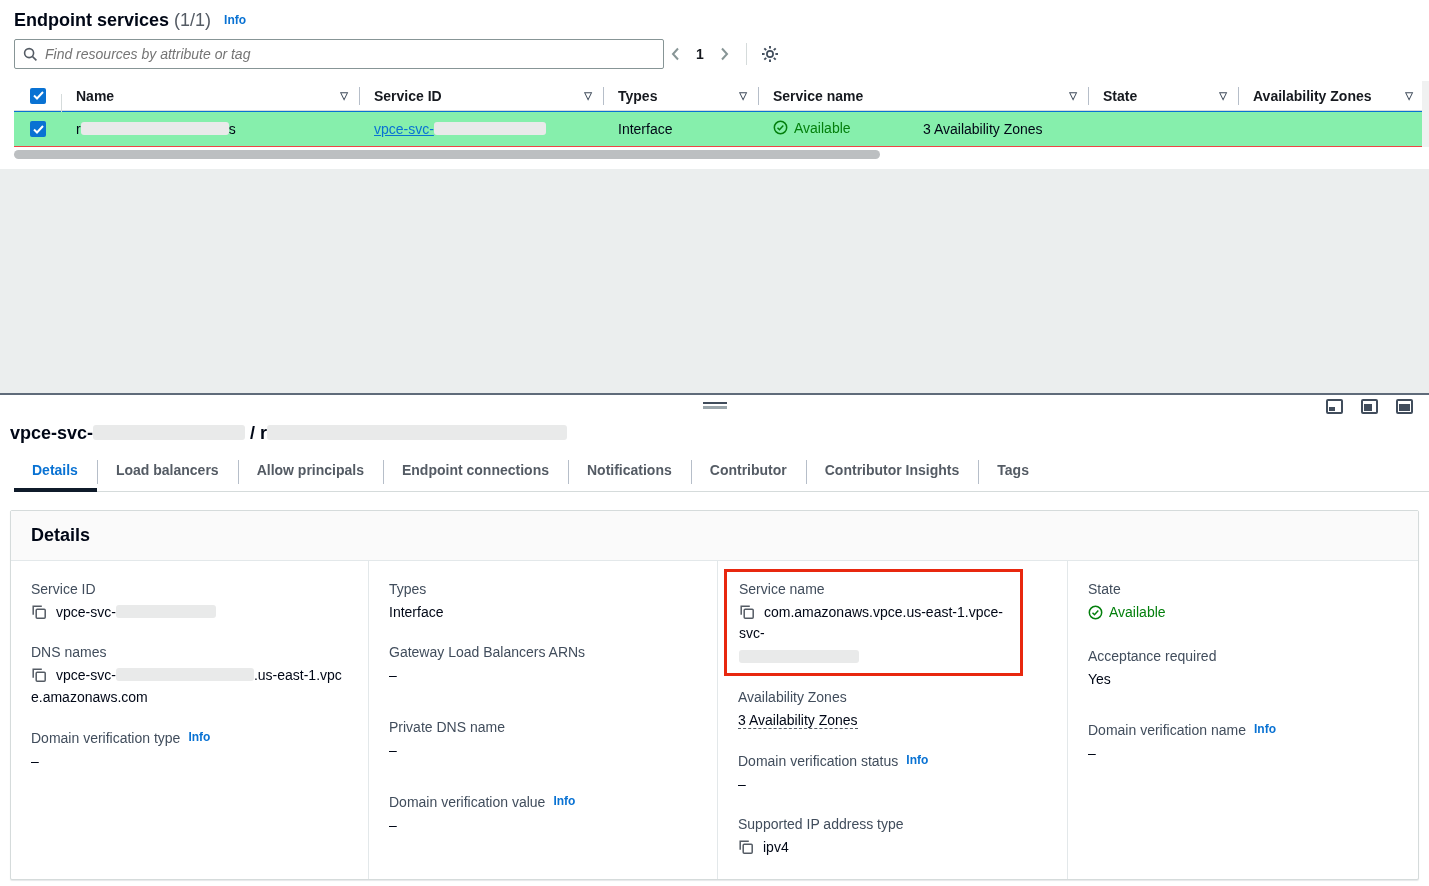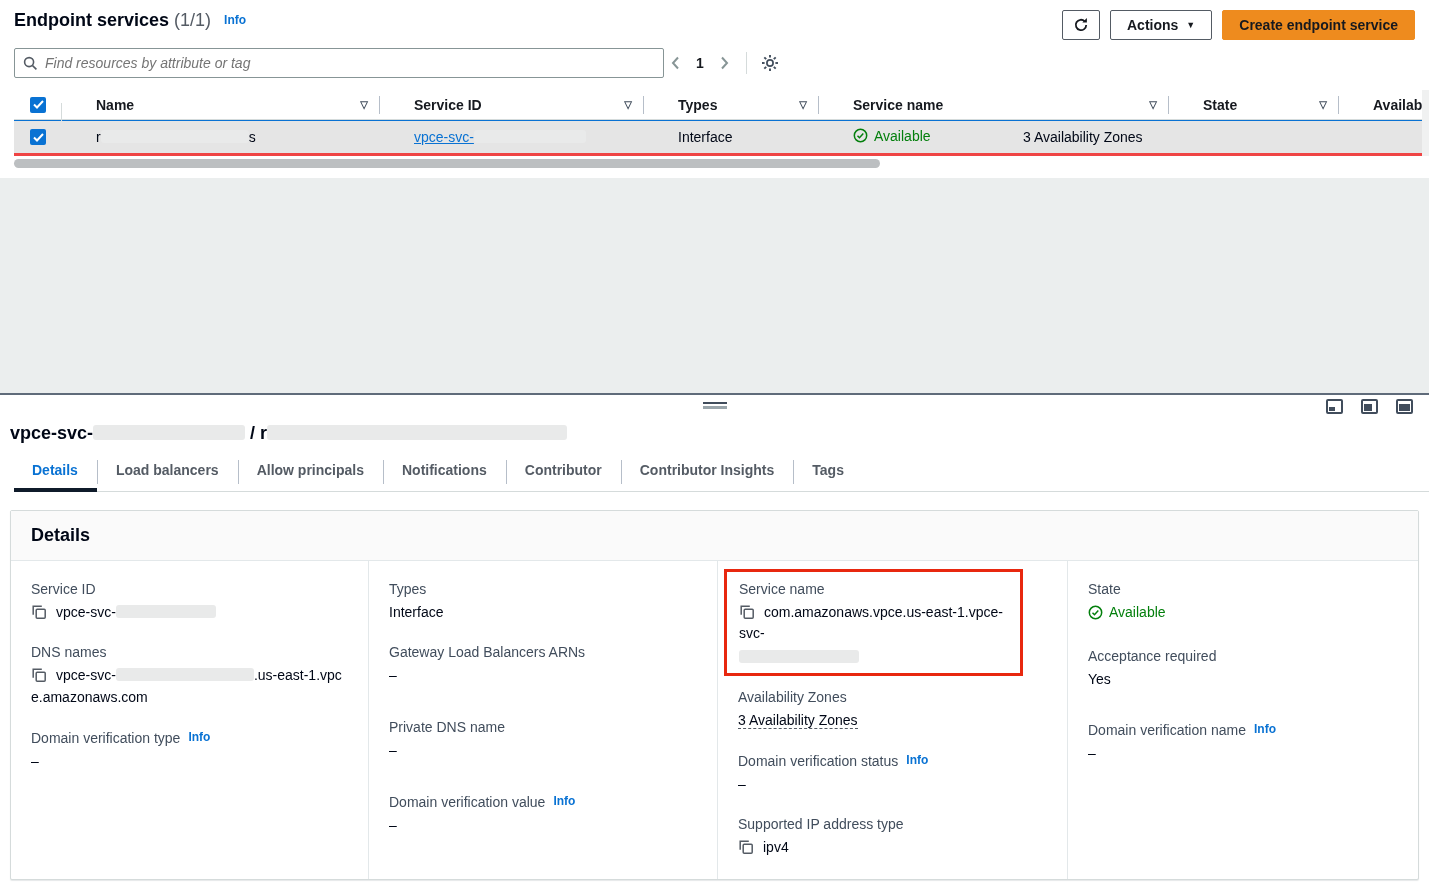--- a/index.html
+++ b/index.html
@@ -23,31 +23,31 @@
   .search-box { width:650px; height:30px; border:1px solid #879596; border-radius:2px; display:flex; align-items:center; padding:0 8px; gap:7px; background:#fff; }
   .search-box input { border:none; outline:none; flex:1; font-style:italic; font-size:14px; color:#545b64; font-family:"Liberation Sans", sans-serif; background:transparent; }
   .pager { display:flex; align-items:center; gap:10px; }
   .pg-chev { width:22px; height:22px; display:flex; align-items:center; justify-content:center; cursor:pointer; }
   .pg-num { font-weight:bold; color:#16191f; }
   .pager .vdiv { width:1px; height:22px; background:#d5dbdb; }
   .gear-btn { width:26px; height:26px; display:flex; align-items:center; justify-content:center; cursor:pointer; }
 
   
   .tbl { margin-top:12px; width:1401px; position:relative; }
-  .thead, .trow { display:flex; width:1415px;gap:20px; }
+  .thead, .trow { display:flex; width:1415px; }
   .thead { height:30px; align-items:center; border-bottom:1px solid #d5dbdb; }
   .th { position:relative; display:flex; align-items:center; justify-content:space-between; padding:0 12px 0 14px; font-weight:bold; color:#16191f; height:30px; flex:none; overflow:hidden; white-space:nowrap; cursor:pointer; }
   .th::after { content:""; position:absolute; right:0; top:6px; height:18px; width:1px; background:#b6bec9; }
   .th:last-child::after { display:none; }
   .filter-ic { color:#414d5c; font-size:10px; margin-left:8px; cursor:pointer; }
   .cbcell { width:48px; flex:none; display:flex; align-items:center; justify-content:center; position:relative; }
   .cbcell::after { content:""; position:absolute; right:0; top:6px; height:18px; width:1px; background:#d5dbdb; }
   .trow .cbcell::after { display:none; }
   .checkbox { width:16px; height:16px; background:#0972d3; border-radius:2px; display:flex; align-items:center; justify-content:center; cursor:pointer; }
-  .trow { height:36px; align-items:center; background:#e5e5e5; border-top:1px solid #0972d3; border-bottom:3px solid #ef4444; }
+  .trow { height:36px; align-items:center; background:#86efac; border-top:1px solid #0972d3; border-bottom:1px solid #ef4444; }
   .td { padding:0 12px 0 14px; flex:none; overflow:hidden; white-space:nowrap; }
   .link { color:#0972d3; text-decoration:underline; cursor:pointer; }
   .state-ok { color:#037f0c; display:inline-flex; align-items:center; gap:6px; }
   .az-link { color:#000716; border-bottom:1px dashed #545b64; cursor:pointer; }
   .vscroll { position:absolute; right:-14px; top:0; width:7px; height:66px; background:#f0f1f1; }
   .hscroll { margin-top:3px; height:9px; width:1401px; }
   .hscroll .thumb { width:866px; height:9px; background:#bcbfc1; border-radius:5px; cursor:pointer; }
 
   
   .backdrop { flex:1; background:#ebeeee; }
@@ -97,37 +97,20 @@
 
 <div class="page">
 
   <section class="top">
     <div class="head-row">
       <h1>
         <span>Endpoint services</span>
         <span class="count">(1/1)</span>
         <span class="info-link">Info</span>
       </h1>
-      <div class="head-actions">
-        <button class="btn icon-only">
-          <span>
-            <svg width="16" height="16" viewBox="0 0 16 16">
-                <path d="M13.2 8a5.2 5.2 0 1 1-1.5-3.7" fill="none" stroke="#16191f" stroke-width="1.8"></path>
-                <polygon points="13.9,1 13.9,5.6 9.3,5.6" fill="#16191f"></polygon>
-              </svg>
-          </span>
-        </button>
-        <button class="btn">
-          <span>Actions</span>
-          <span class="caret">▼</span>
-        </button>
-        <button class="btn primary">
-          <span>Create endpoint service</span>
-        </button>
-      </div>
     </div>
 
     <div class="ctrl-row">
       <div class="search-box">
         <span>
           <svg width="15" height="15" viewBox="0 0 16 16">
               <circle cx="6.5" cy="6.5" r="4.8" fill="none" stroke="#545b64" stroke-width="1.7"></circle>
               <line x1="10.2" y1="10.2" x2="14.3" y2="14.3" stroke="#545b64" stroke-width="1.7"></line>
             </svg>
         </span>
@@ -271,20 +254,21 @@
     <h2 class="panel-title">
       <span>vpce-svc-</span><span class="redact" style="width:152px;height:15px"></span>
       <span>/</span>
       <span>r</span><span class="redact" style="width:300px;height:15px"></span>
     </h2>
 
     <nav class="tabs">
       <span class="tab active">Details</span>
       <span class="tab">Load balancers</span>
       <span class="tab">Allow principals</span>
+      <span class="tab">Endpoint connections</span>
       <span class="tab">Notifications</span>
       <span class="tab">Contributor</span>
       <span class="tab">Contributor Insights</span>
       <span class="tab">Tags</span>
     </nav>
 
     <div class="card">
       <div class="card-head">Details</div>
       <div class="card-body">
 

